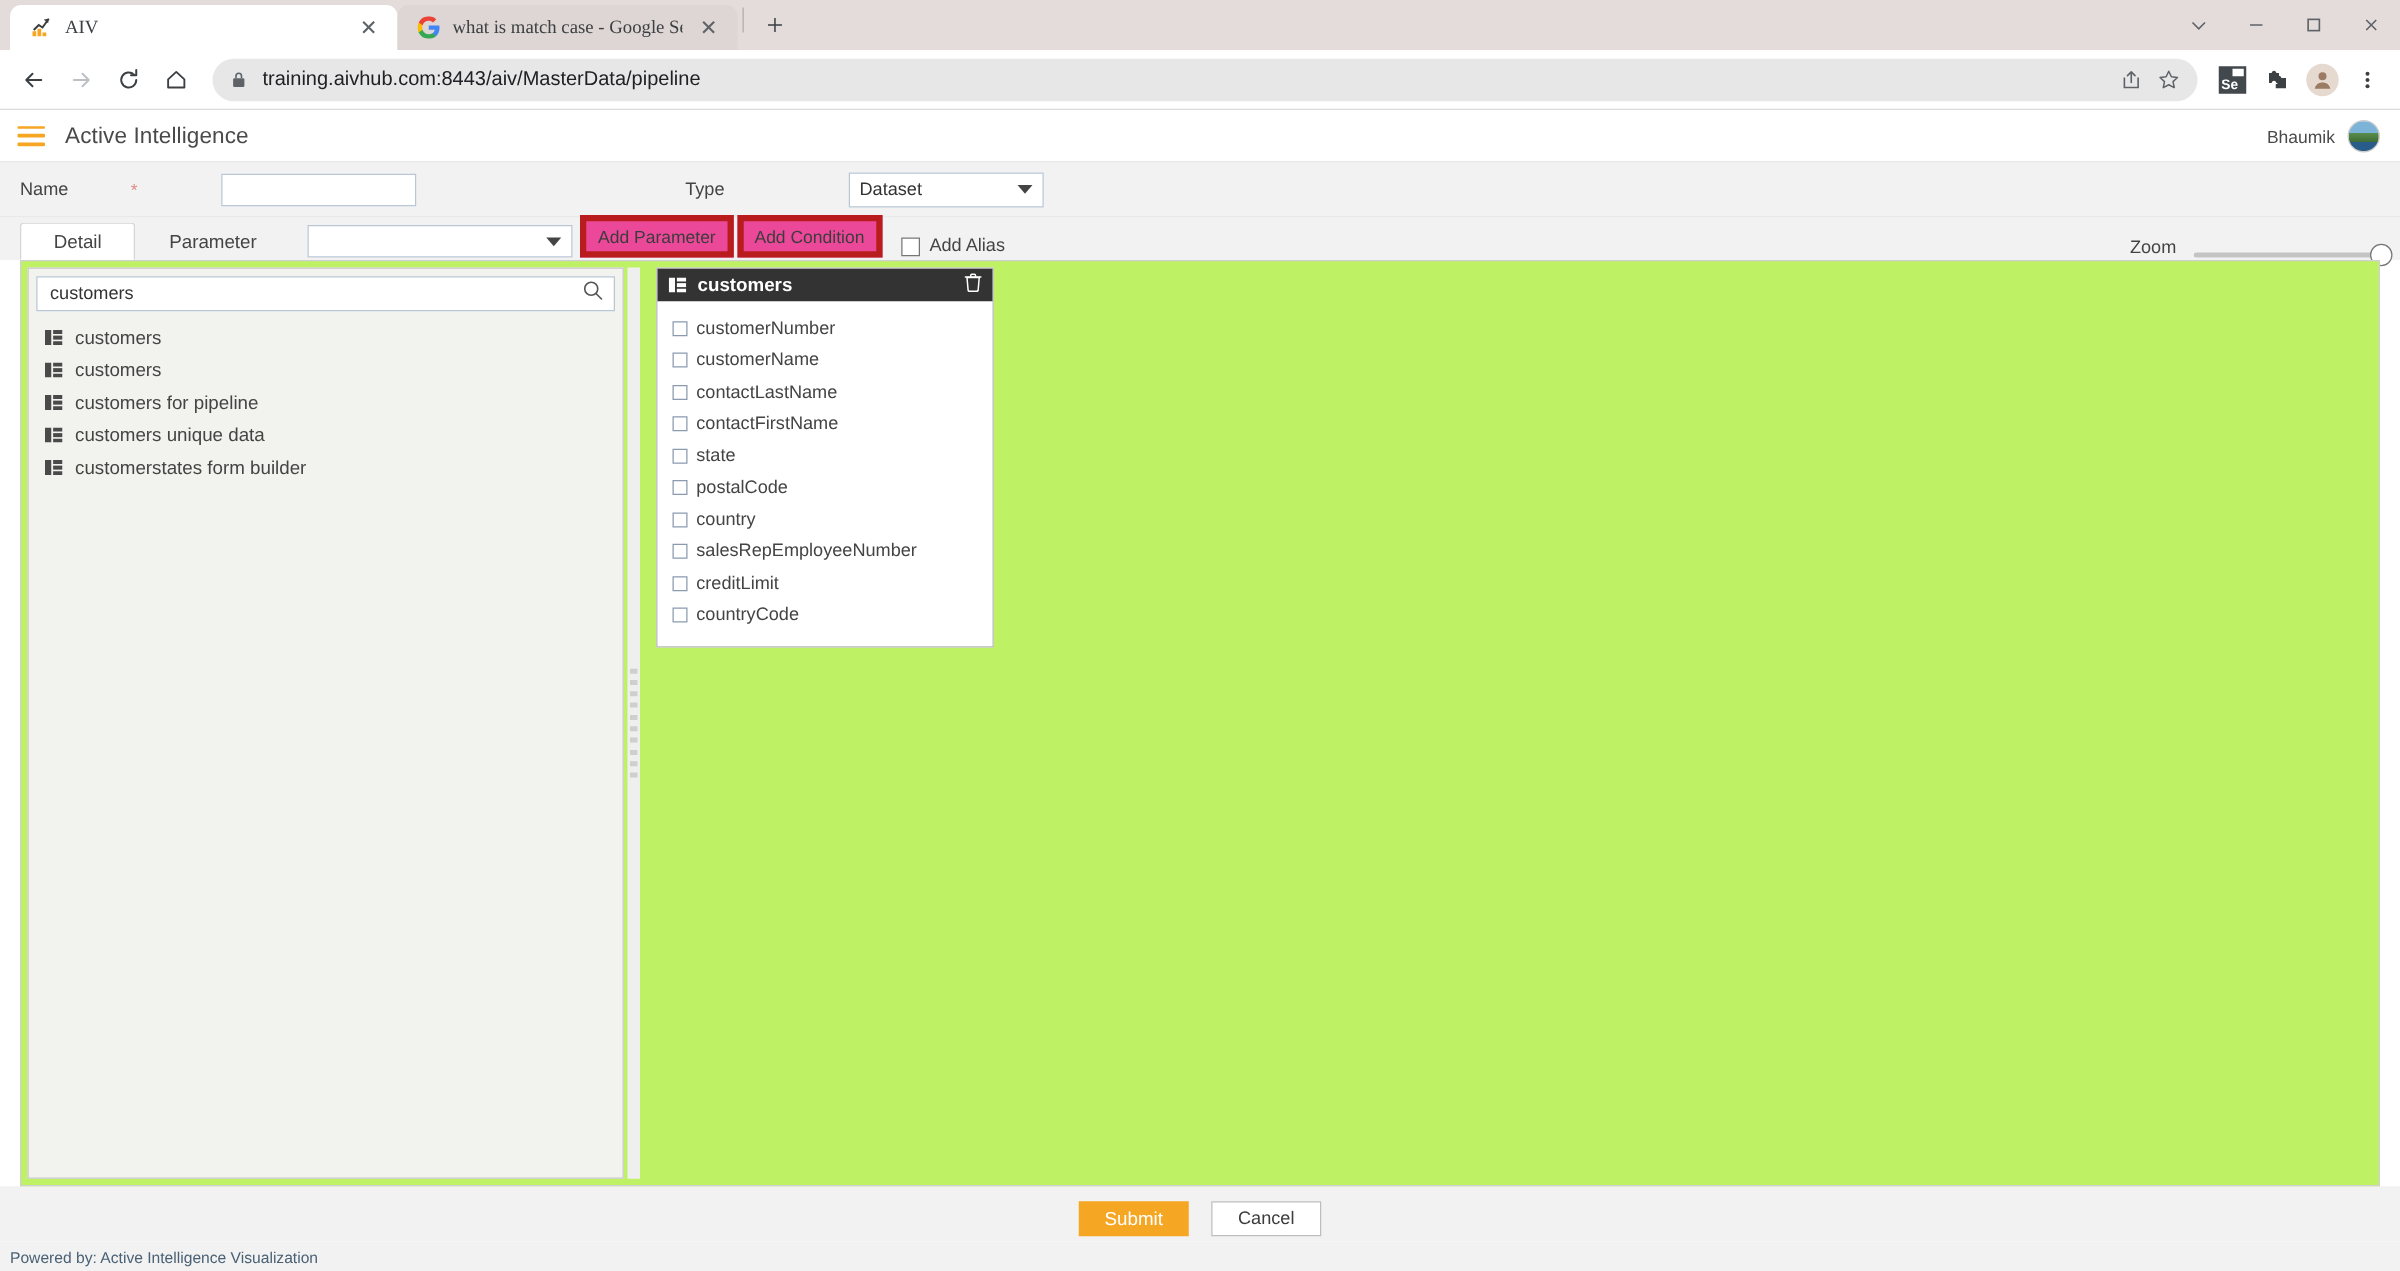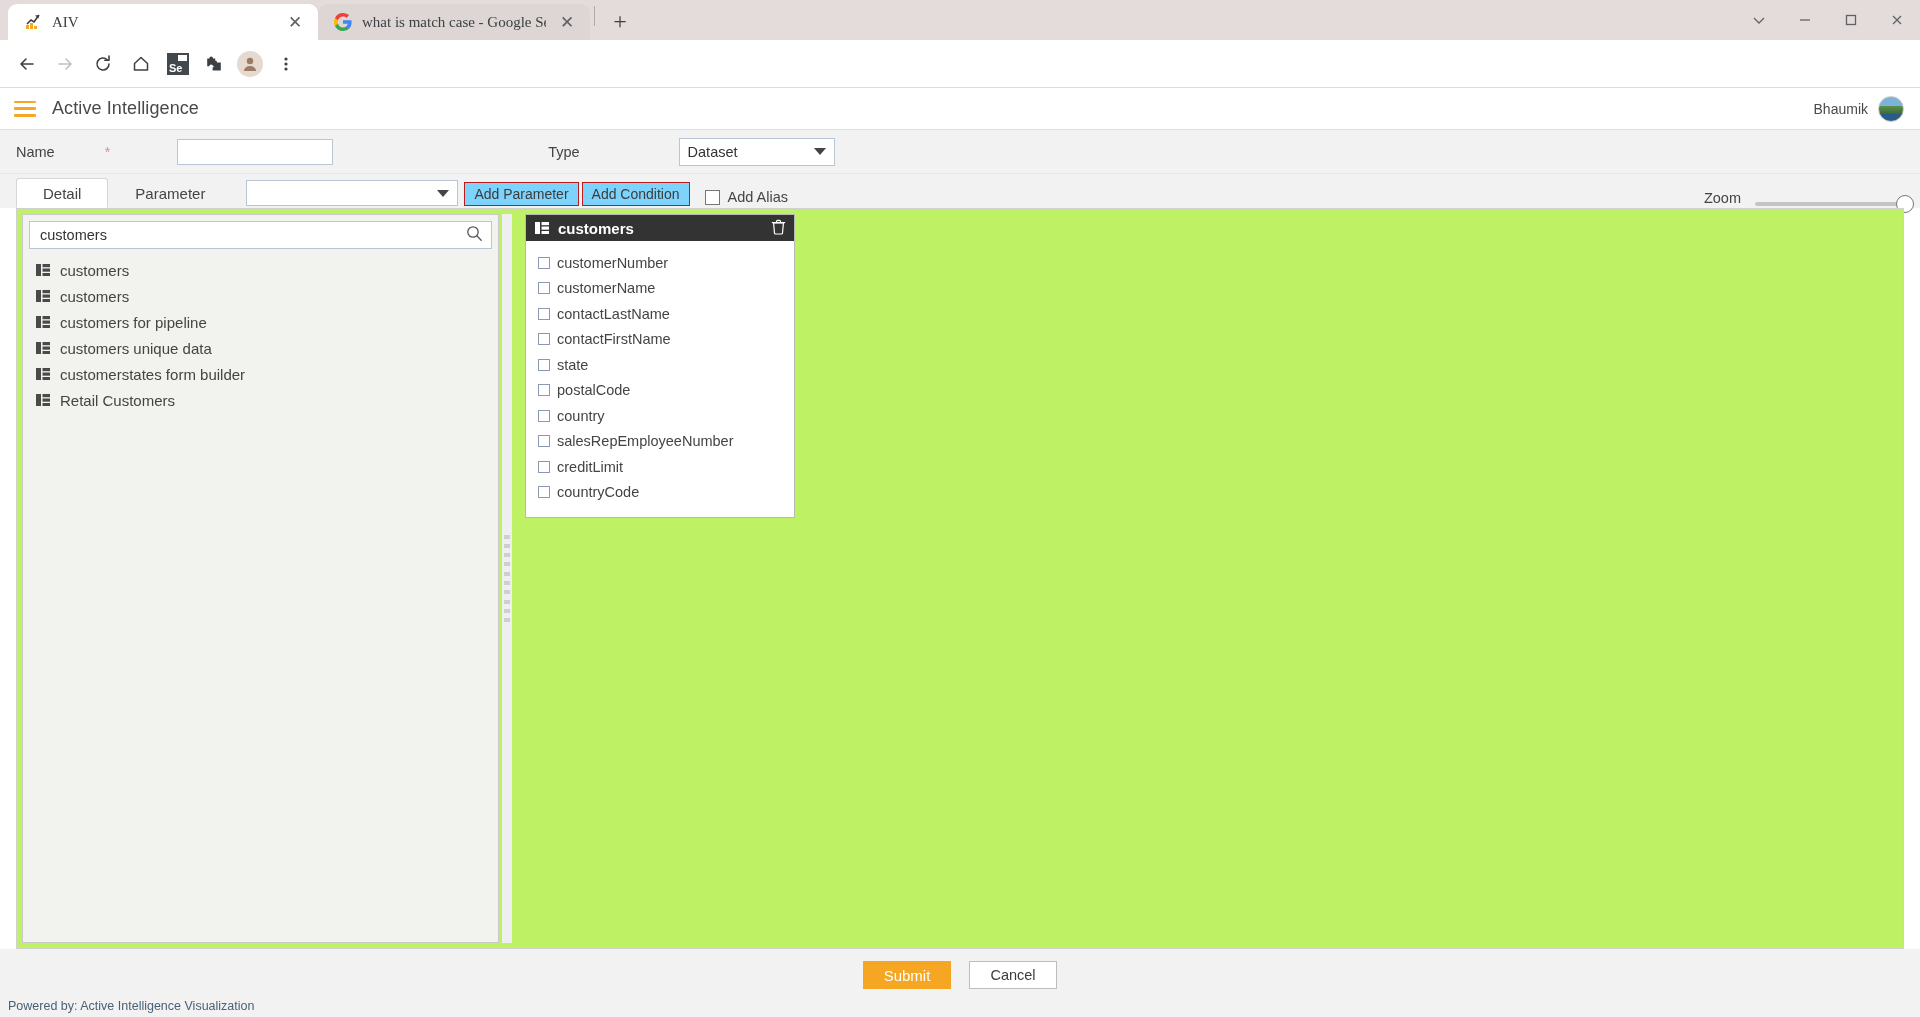--- a/index.html
+++ b/index.html
@@ -207,24 +207,24 @@
   }
   .param-select {
     width: 212px; height: 26px;
     background: #ffffff;
     border: 1px solid #b9c6d6;
     display: flex; align-items: center; justify-content: flex-end;
     padding: 0 8px;
     margin: 0 6px 2px 14px;
   }
   .gray-btn {
-    height: 24px;
+    height: 34px;
     padding: 0 9px;
-    background: #7dd3fc;
-    border: 1px solid #b91c1c;
+    background: #ec4899;
+    border: 5px solid #b91c1c;
     font-size: 14px;
     color: #3c3c3c;
     display: flex; align-items: center;
     margin: 0 3px 2px 0;
   }
   .cb-wrap { display: flex; align-items: center; gap: 8px; margin: 0 0 3px 12px; }
   .cb {
     width: 15px; height: 15px;
     border: 1.6px solid #767676;
     background: #ffffff;
@@ -432,20 +432,40 @@
         <path d="M16 10a6 6 0 1 1-1.8-4.3" stroke="#3c4043" stroke-width="1.6" fill="none" stroke-linecap="round"></path>
         <path d="M16 2v4.2h-4.2" stroke="#3c4043" stroke-width="1.6" fill="none" stroke-linecap="round" stroke-linejoin="round"></path>
       </svg>
   </div>
   <div class="nav-btn">
     <svg width="20" height="20" viewBox="0 0 20 20">
         <path d="M10 3.5L3.5 9.5V16h13V9.5z" stroke="#3c4043" stroke-width="1.5" fill="none" stroke-linejoin="round"></path>
       </svg>
   </div>
 
+  <div class="omnibox">
+    <span class="omni-icon">
+      <svg width="14" height="16" viewBox="0 0 14 16">
+          <rect x="2.5" y="6.5" width="9" height="7" rx="1" fill="#5f6368"></rect>
+          <path d="M4.8 6.5V4.8a2.2 2.2 0 0 1 4.4 0v1.7" stroke="#5f6368" stroke-width="1.3" fill="none"></path>
+        </svg>
+    </span>
+    <span class="omnibox-url">training.aivhub.com:8443/aiv/MasterData/pipeline</span>
+    <span class="omni-icon">
+      <svg width="18" height="18" viewBox="0 0 18 18">
+          <path d="M3.5 7v8h11V7" stroke="#5f6368" stroke-width="1.3" fill="none"></path>
+          <path d="M9 11V2.5M9 2.5l3 3M9 2.5l-3 3" stroke="#5f6368" stroke-width="1.3" fill="none" stroke-linecap="round"></path>
+        </svg>
+    </span>
+    <span class="omni-icon">
+      <svg width="18" height="18" viewBox="0 0 18 18">
+          <path d="M9 2l2.1 4.4 4.9.6-3.6 3.3 1 4.8L9 12.8 4.6 15.1l1-4.8L2 7l4.9-.6z" stroke="#5f6368" stroke-width="1.2" fill="none" stroke-linejoin="round"></path>
+        </svg>
+    </span>
+  </div>
 
   <div class="tb-icon">
     <span class="se-ext">Se</span>
   </div>
   <div class="tb-icon">
     <svg width="20" height="20" viewBox="0 0 20 20">
         <path d="M7.2 2.6c1 0 1.8.8 1.8 1.8h2.2v2.1c1 0 1.8.8 1.8 1.8s-.8 1.8-1.8 1.8v2.2H9c0-1-.8-1.8-1.8-1.8s-1.8.8-1.8 1.8H3.2V4.4h2.2c0-1 .8-1.8 1.8-1.8z" fill="#3c4043"></path>
         <path d="M13.5 8.4h3.3v8.2H8.6v-3.3c1 0 1.8-.8 1.8-1.8s-.8-1.8-1.8-1.8" fill="#3c4043"></path>
       </svg>
   </div>
@@ -565,29 +585,20 @@
         <span>customers unique data</span>
       </div>
       <div class="list-item">
         <svg class="tbl-icon" viewBox="0 0 14 12">
           <rect x="0" y="0" width="5" height="12" fill="#4a4a4a"></rect>
             <rect x="6.5" y="0" width="7.5" height="3.2" fill="#4a4a4a"></rect>
             <rect x="6.5" y="4.5" width="7.5" height="3.2" fill="#4a4a4a"></rect>
             <rect x="6.5" y="9" width="7.5" height="3" fill="#4a4a4a"></rect>
         </svg>
         <span>customerstates form builder</span>
-      </div>
-      <div class="list-item">
-        <svg class="tbl-icon" viewBox="0 0 14 12">
-          <rect x="0" y="0" width="5" height="12" fill="#4a4a4a"></rect>
-            <rect x="6.5" y="0" width="7.5" height="3.2" fill="#4a4a4a"></rect>
-            <rect x="6.5" y="4.5" width="7.5" height="3.2" fill="#4a4a4a"></rect>
-            <rect x="6.5" y="9" width="7.5" height="3" fill="#4a4a4a"></rect>
-        </svg>
-        <span>Retail Customers</span>
       </div>
     </div>
   </div>
 
   <div class="splitter">
     <span class="grip">
       <i></i>
         <i></i>
         <i></i>
         <i></i>

